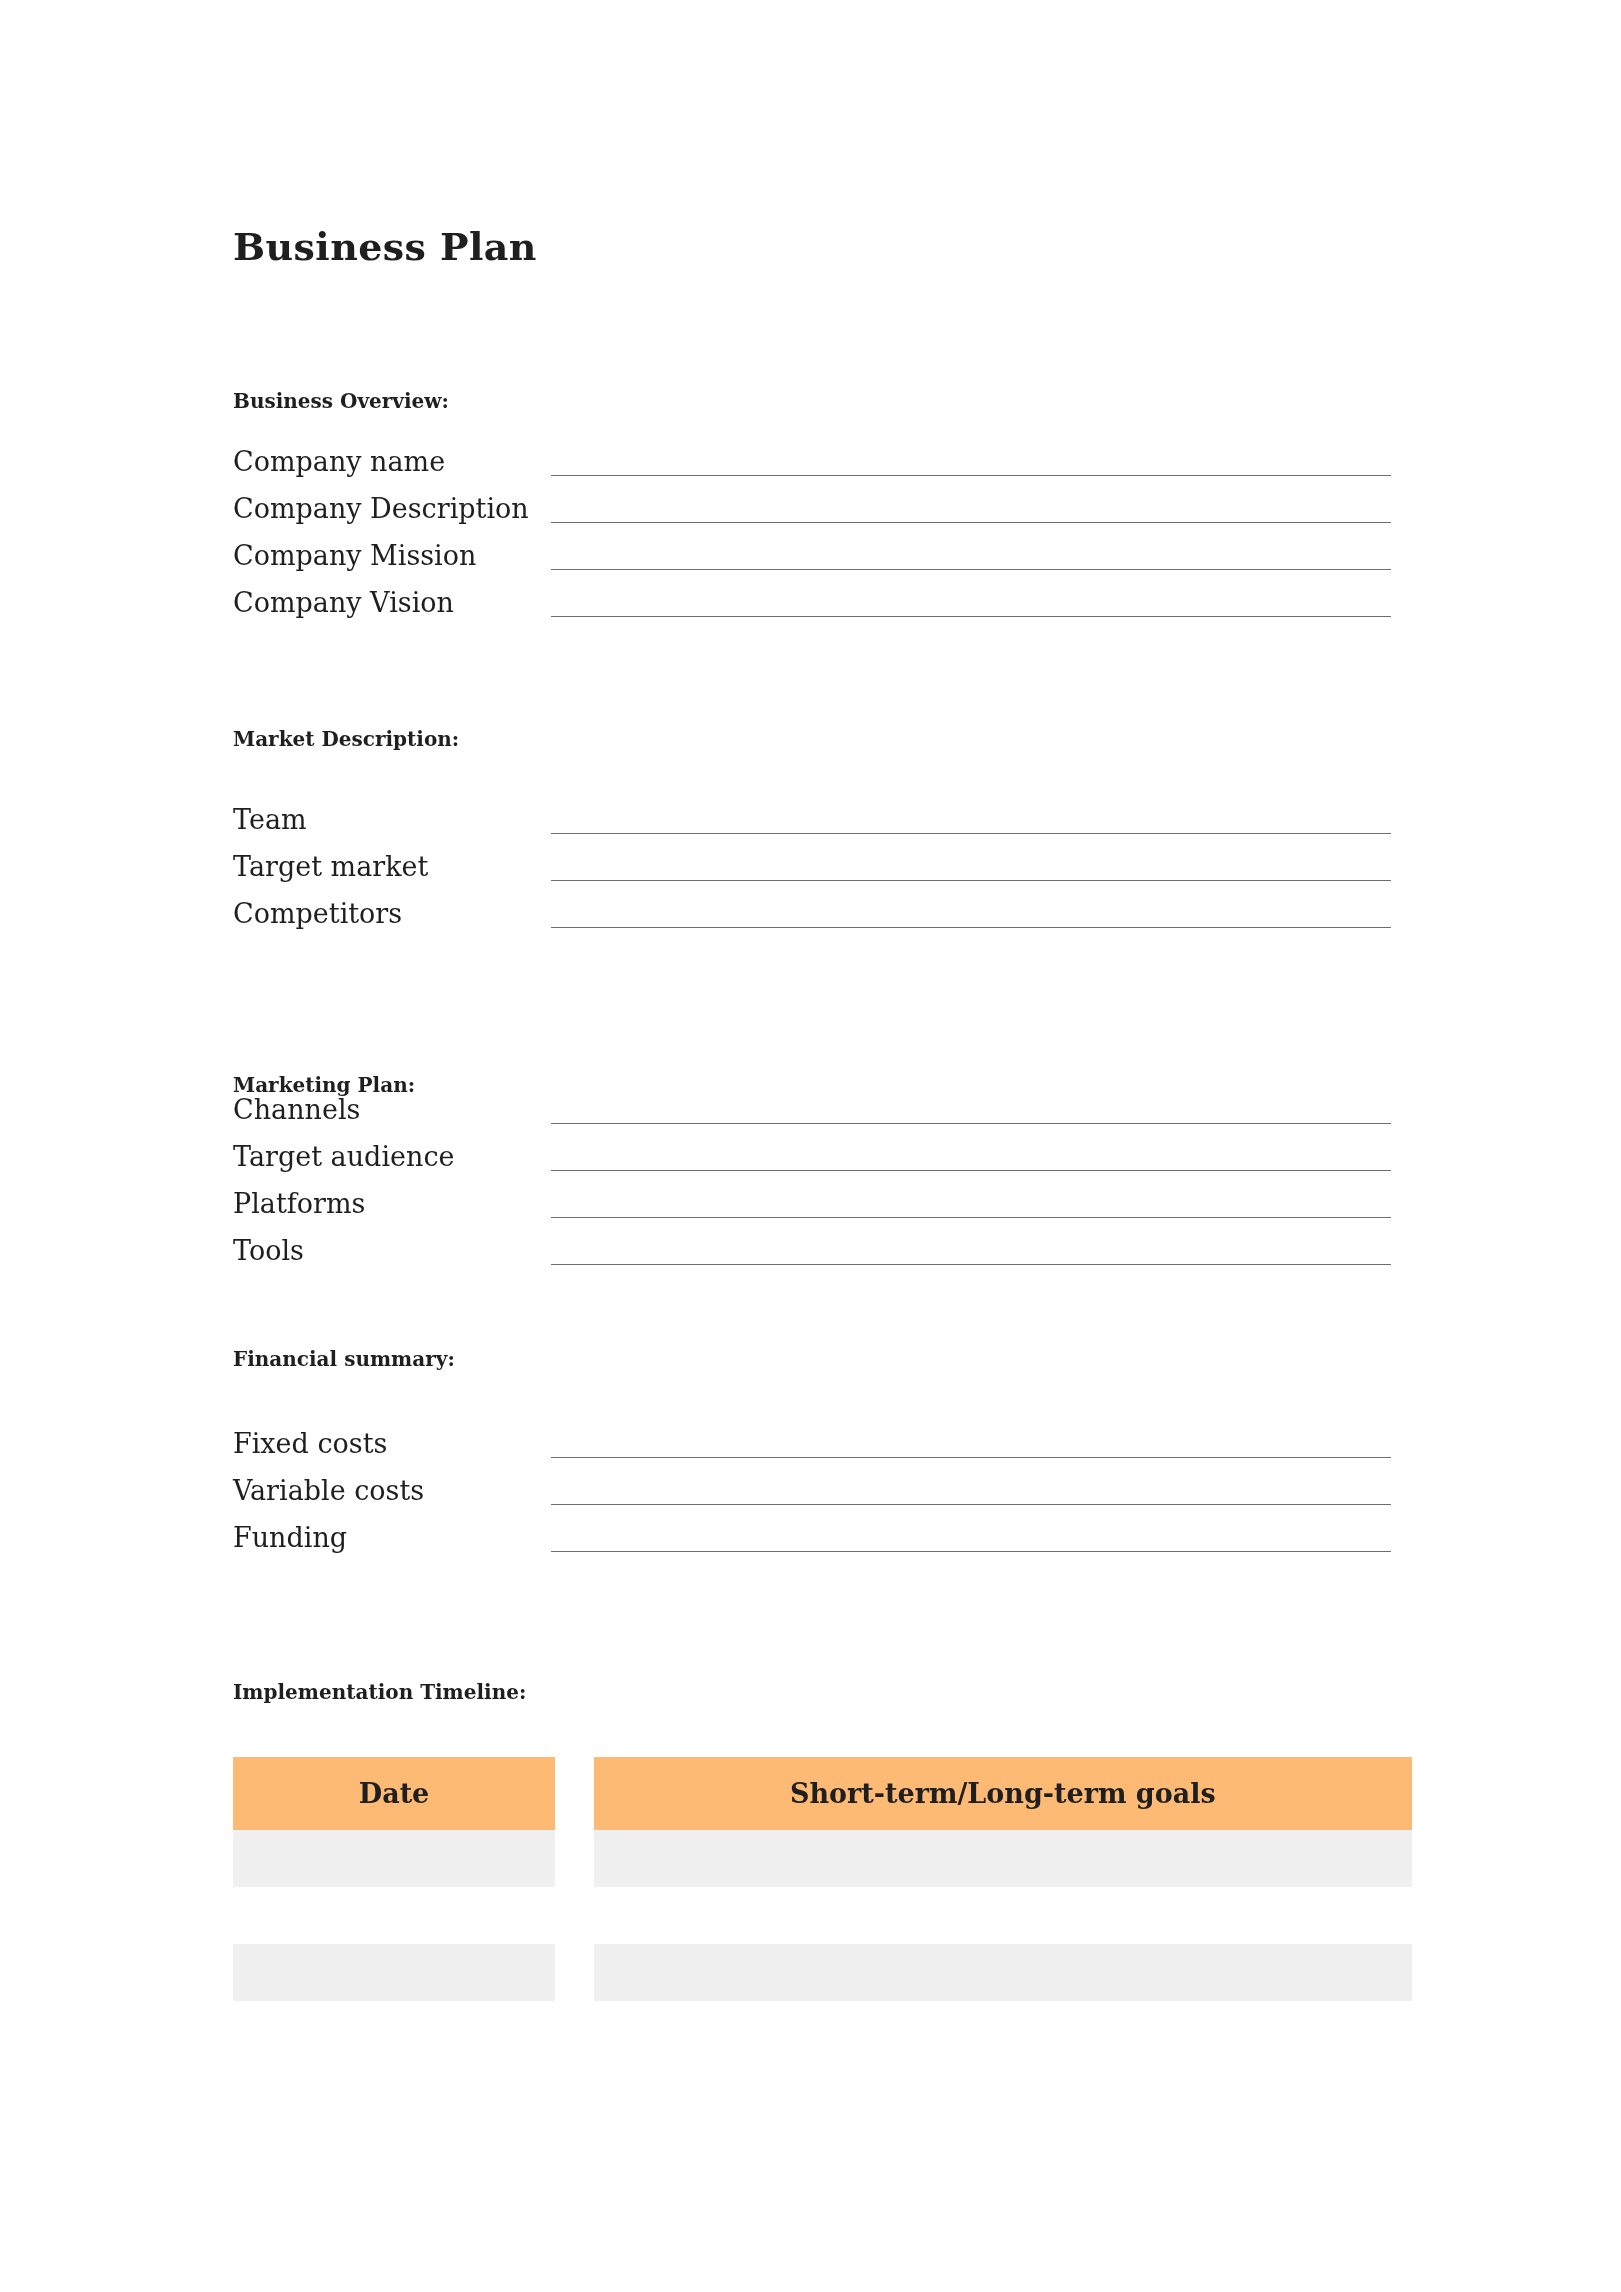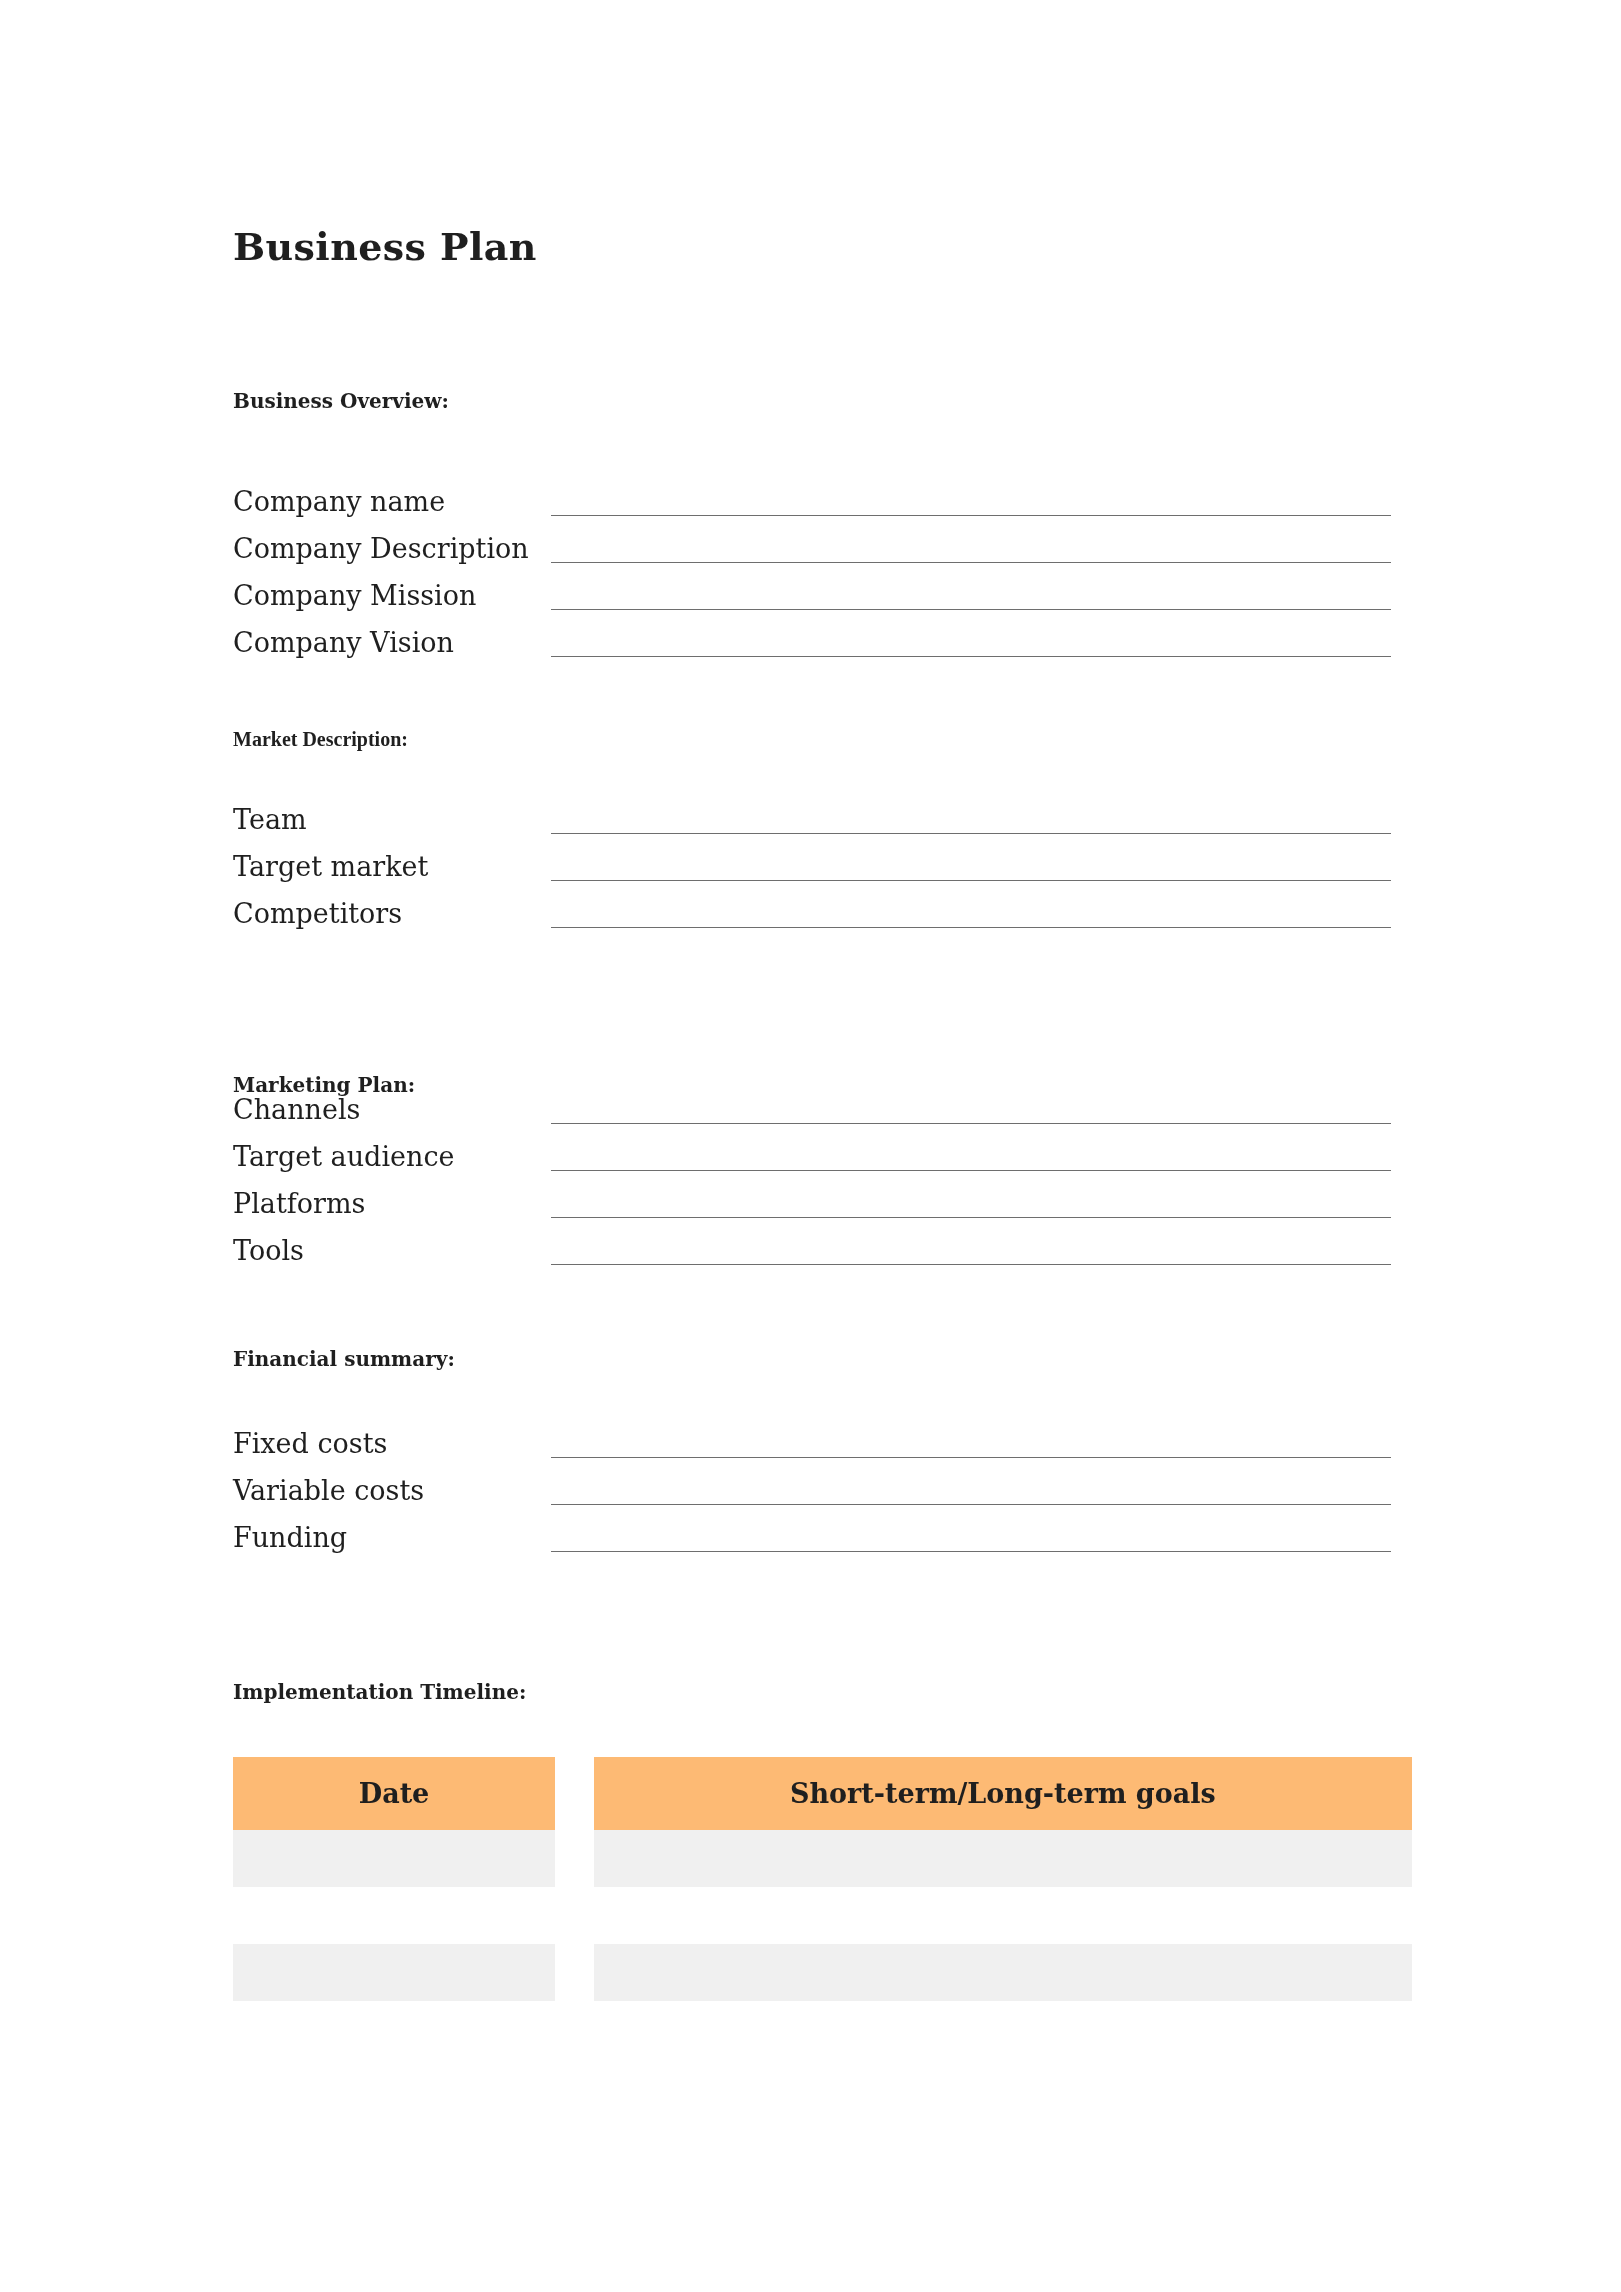--- a/index.html
+++ b/index.html
@@ -15,29 +15,29 @@
   .page-title{
     left:233px;top:226px;
     font-size:38px;font-weight:bold;line-height:1.1;
     letter-spacing:0.4px;
   }
   .section-heading{
     left:233px;
     font-size:20px;font-weight:bold;line-height:1.1;
   }
   #sec1-heading{top:390px;}
-  #sec2-heading{top:728px;font-family:Liberation Serif, serif;}
+  #sec2-heading{top:728px;}
   #sec3-heading{top:1074px;}
   #sec4-heading{top:1348px;}
   #timeline-heading{top:1681px;}
 
   .rows{
     left:233px;width:1179px;
   }
-  #sec1-rows{top:486px;}
+  #sec1-rows{top:446px;}
   #sec2-rows{top:804px;}
   #sec3-rows{top:1094px;}
   #sec4-rows{top:1428px;}
 
   .field-row{
     position:relative;
     height:47px;
   }
   .field-label{
     position:absolute;left:0;top:0;

